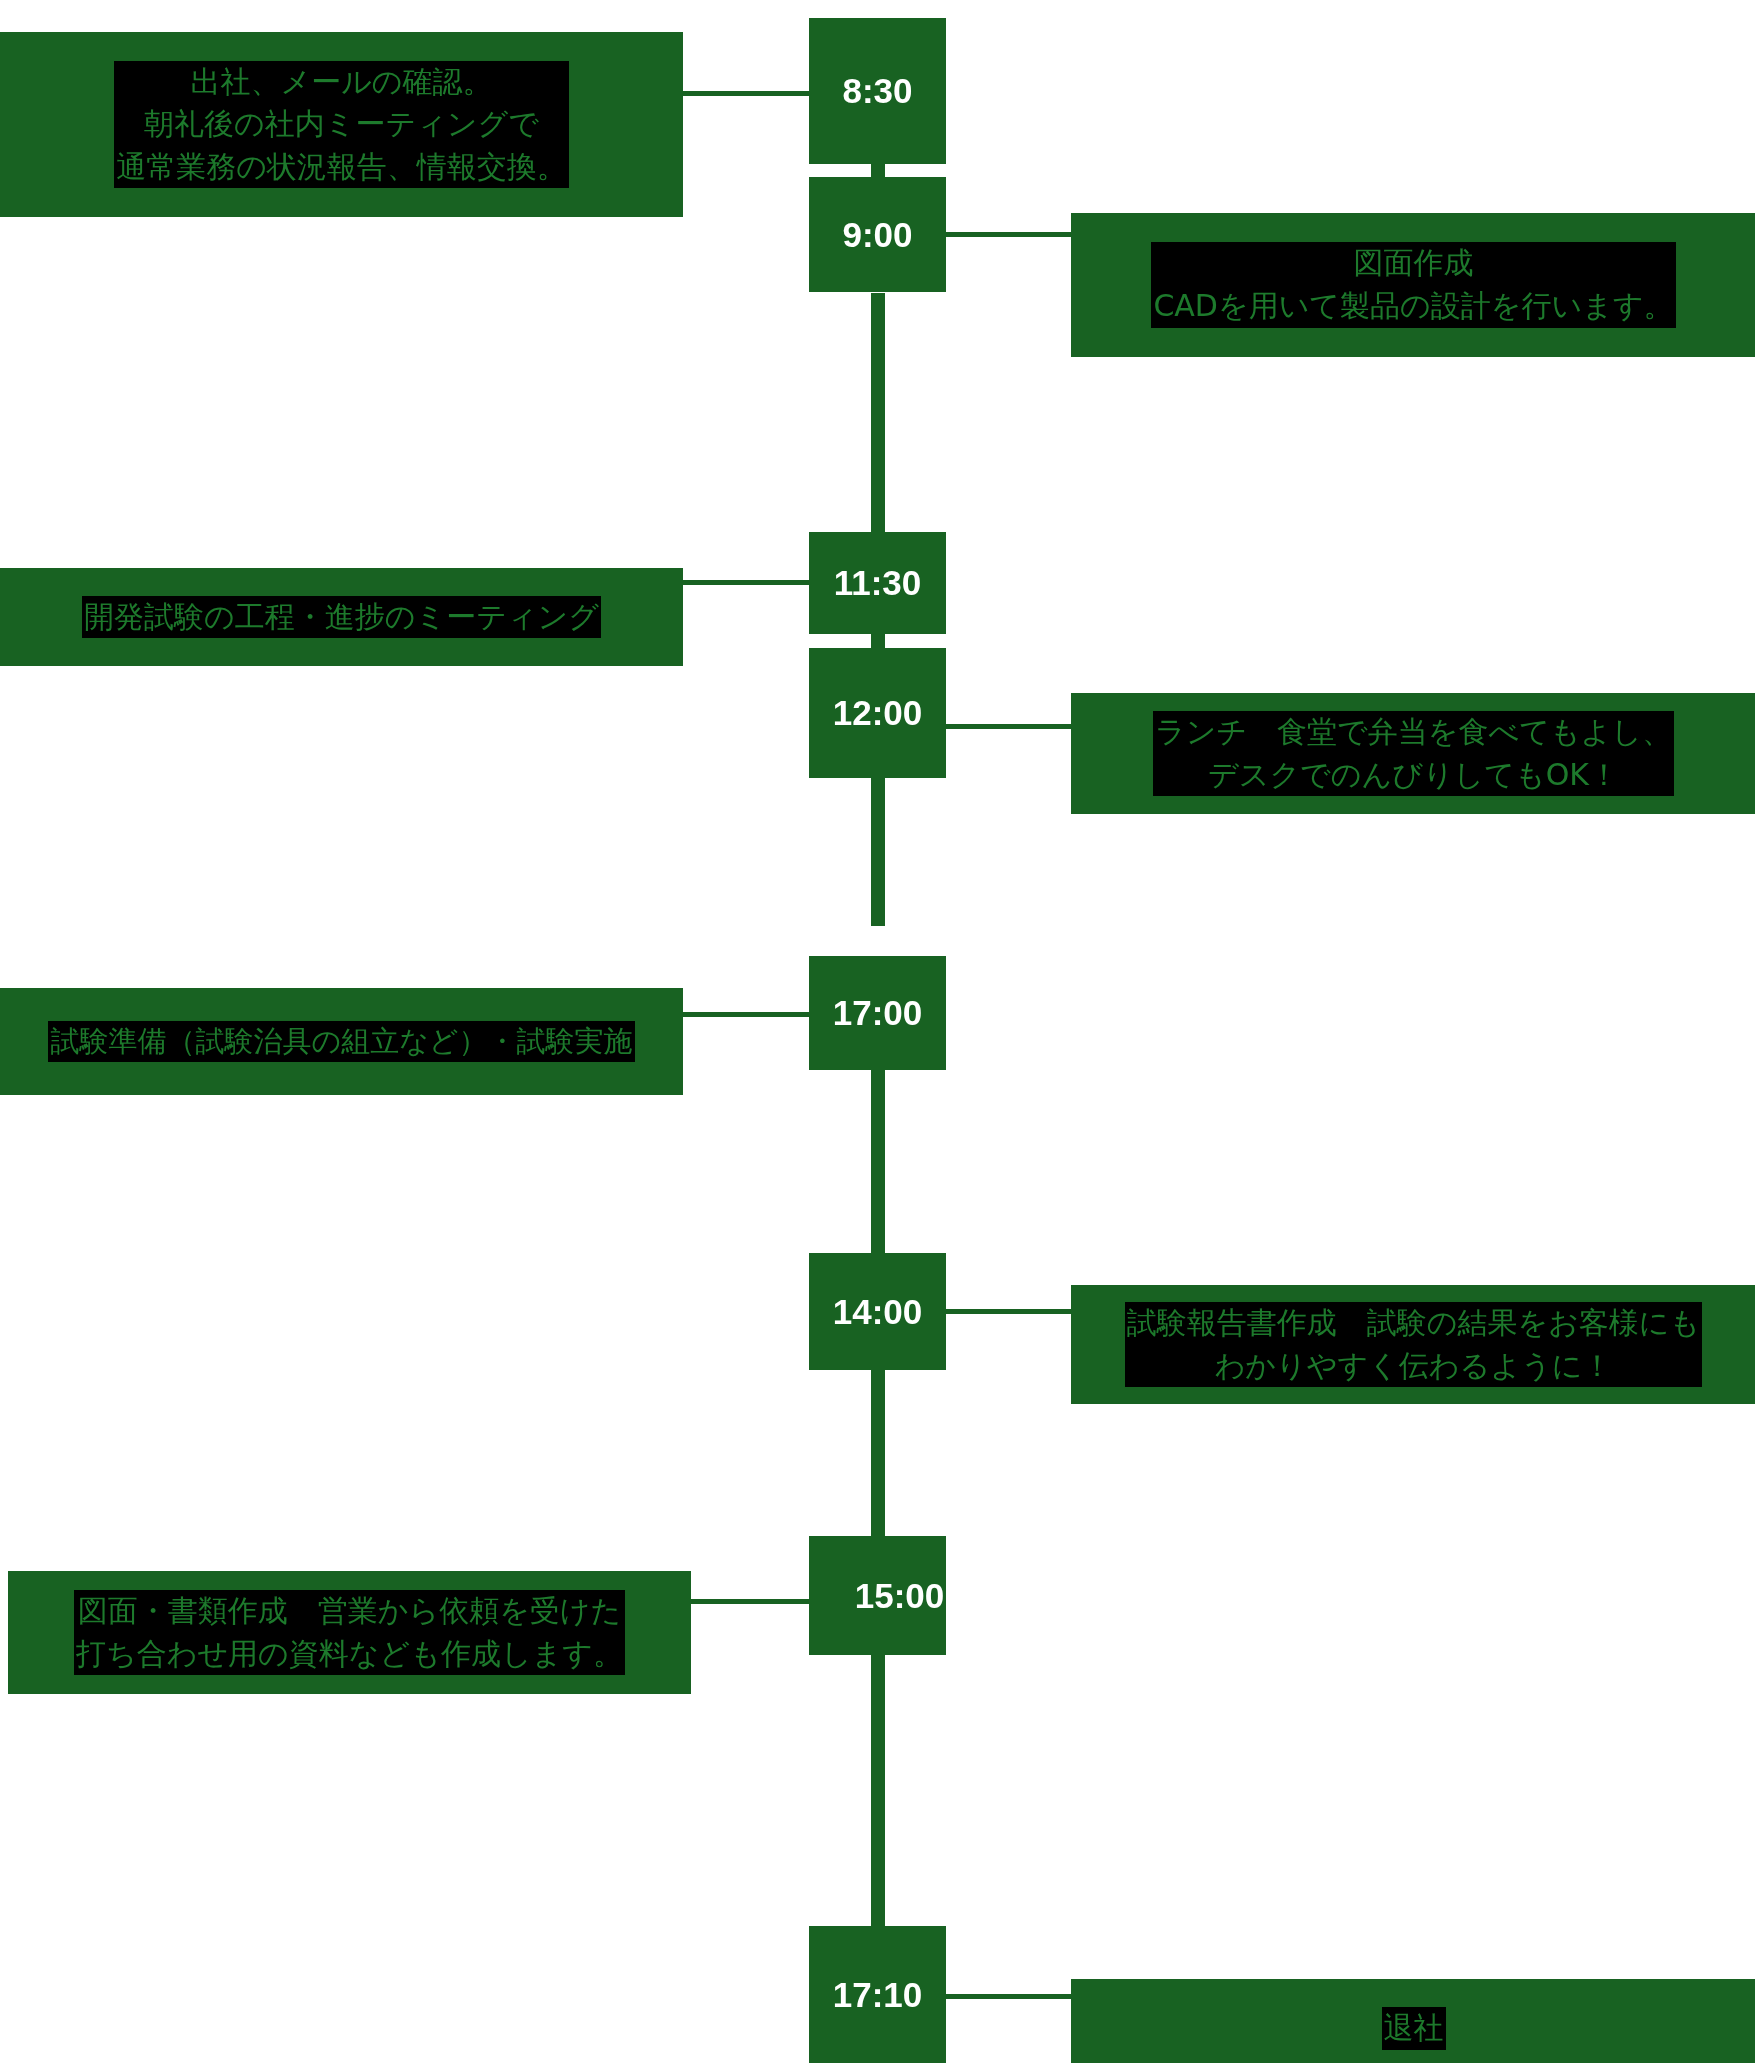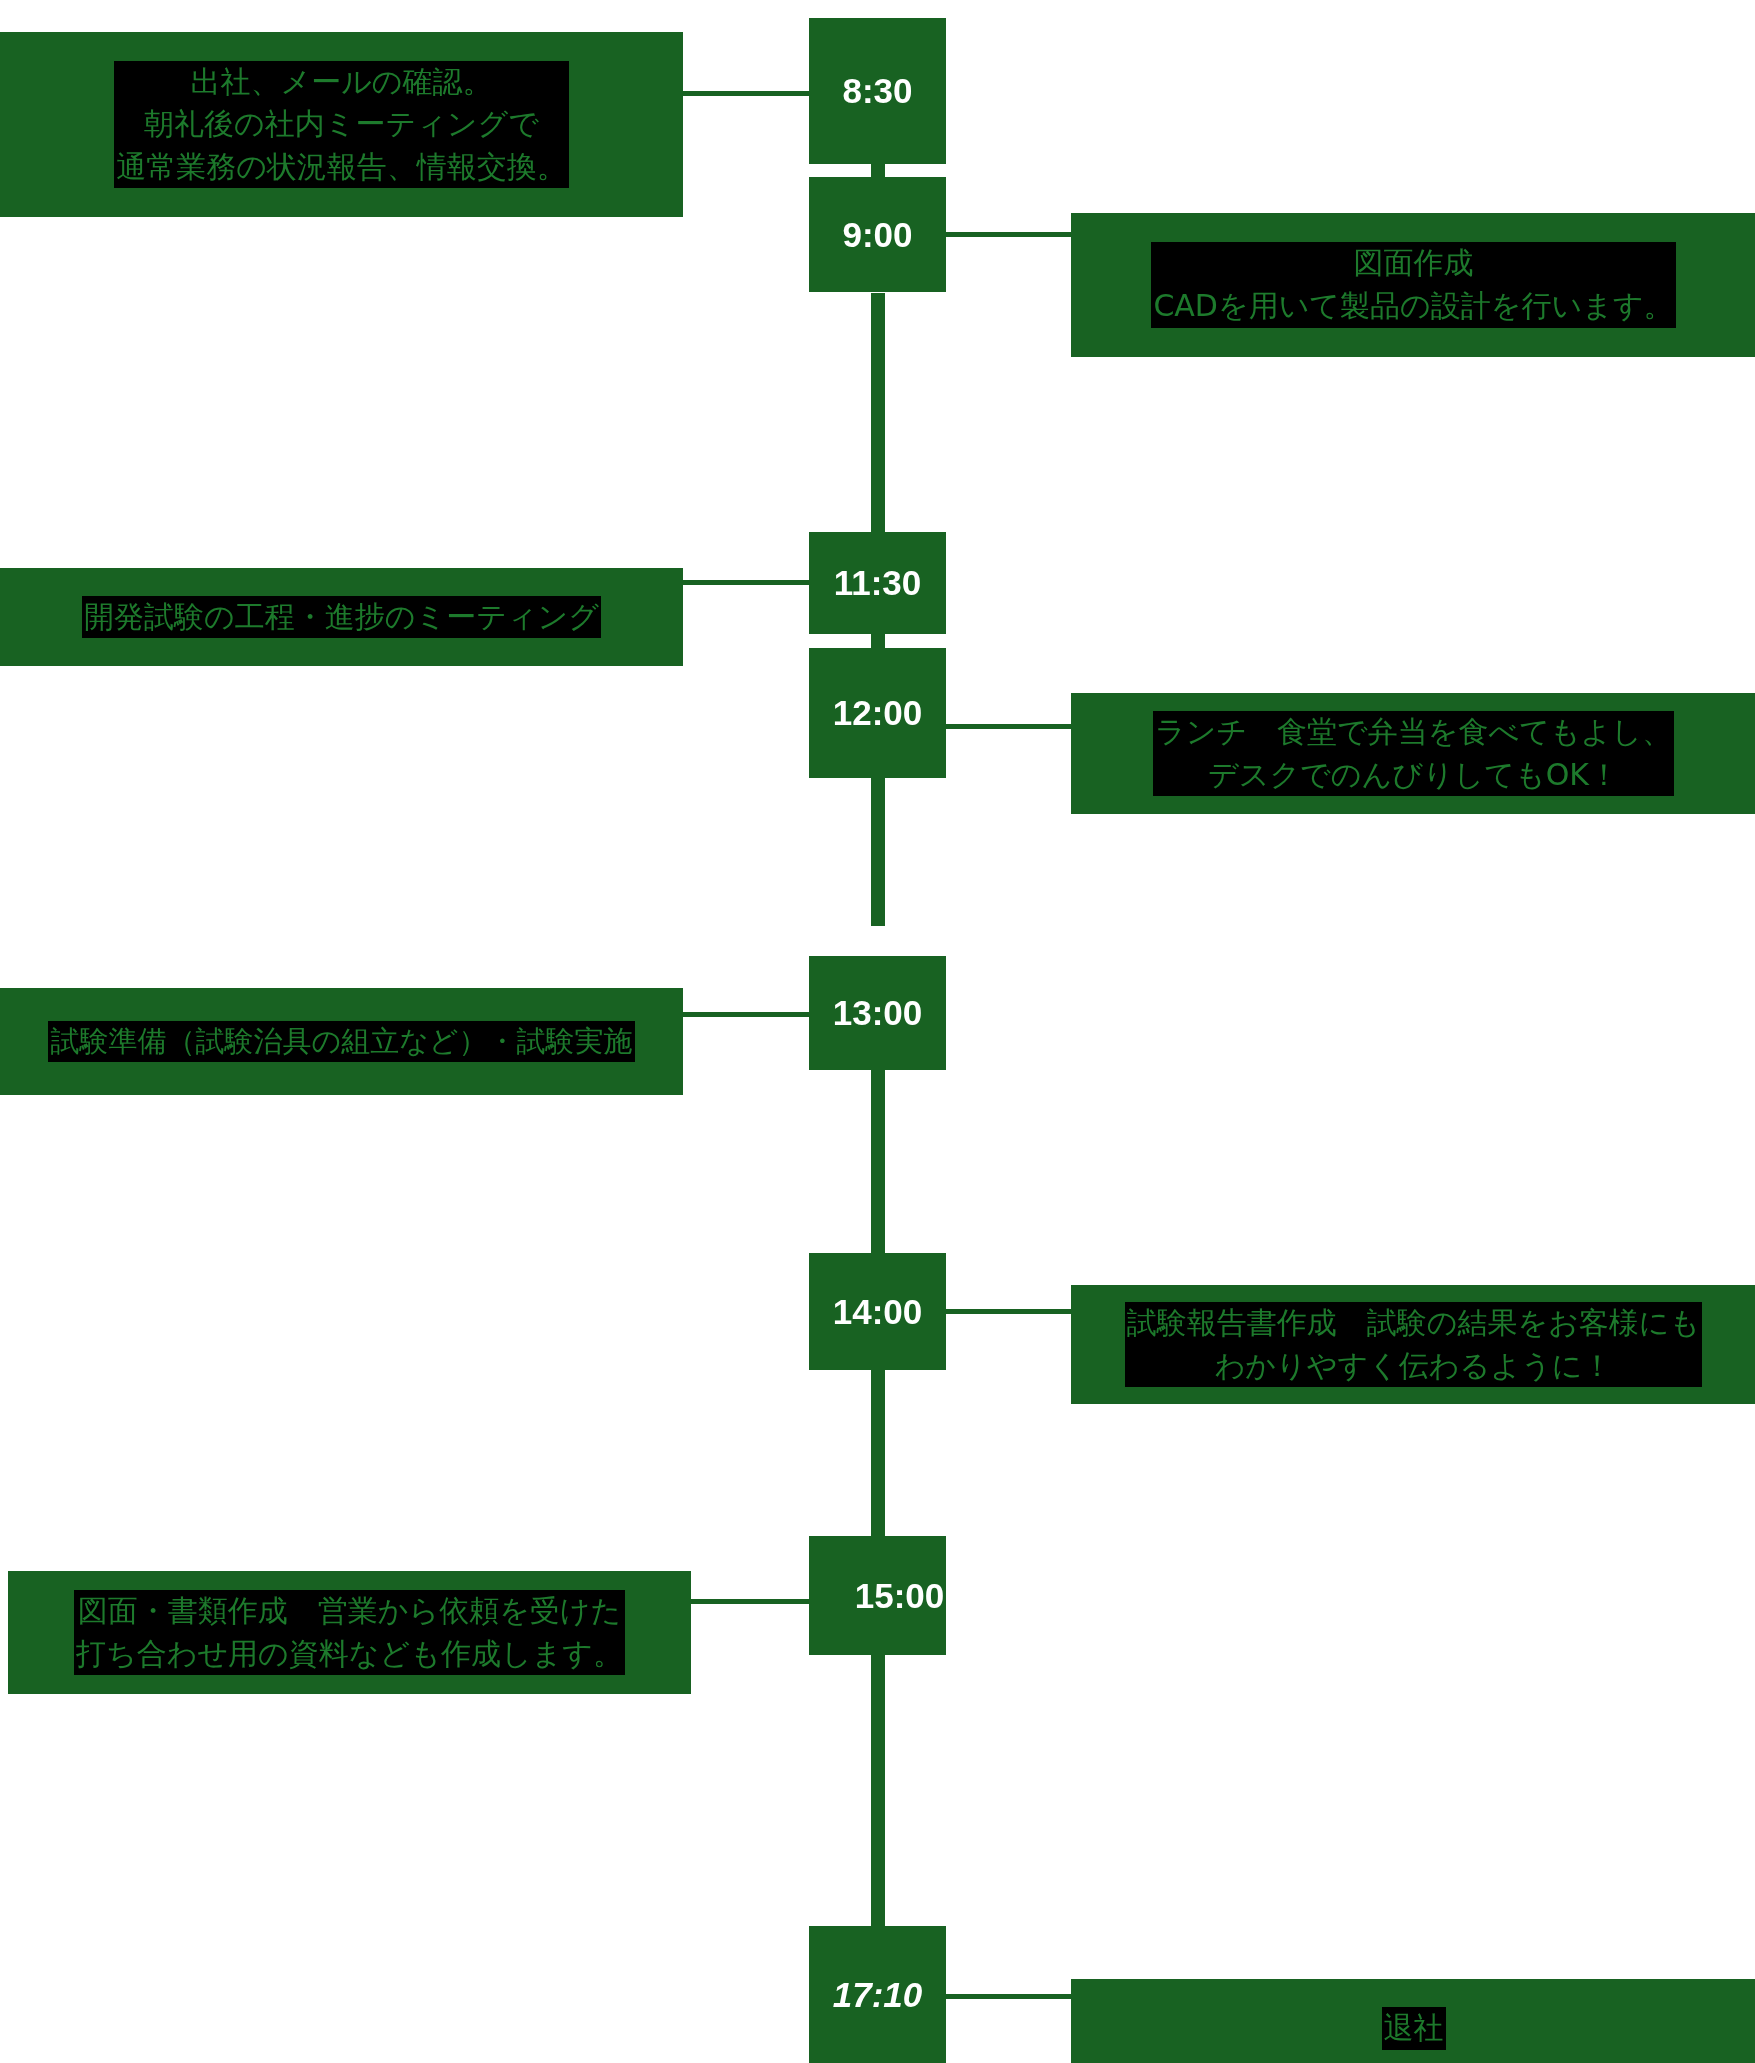--- a/index.html
+++ b/index.html
@@ -125,42 +125,42 @@
   <div class="panel" style="left:1071px;top:661px;width:685px;height:121px;">
     <div class="panel-text">ランチ　食堂で弁当を食べてもよし、
 デスクでのんびりしてもOK！</div>
   </div>
 
   <div class="panel" style="left:0px;top:956px;width:683px;height:107px;">
     <div class="panel-text small-pad">試験準備（試験治具の組立など）・試験実施</div>
   </div>
   <div class="spoke" style="left:683px;top:1012px;width:127px;"></div>
   <div class="time-box" style="top:956px;height:114px;">
-    <span class="time-label">13:00</span>
+    <span class="time-label">17:00</span>
   </div>
 
   <div class="time-box" style="top:1253px;height:117px;">
     <span class="time-label">14:00</span>
   </div>
   <div class="spoke" style="left:946px;top:1309px;width:125px;"></div>
   <div class="panel" style="left:1071px;top:1253px;width:685px;height:119px;">
     <div class="panel-text">試験報告書作成　試験の結果をお客様にも
 わかりやすく伝わるように！</div>
   </div>
 
   <div class="panel" style="left:8px;top:1539px;width:683px;height:123px;">
     <div class="panel-text">図面・書類作成　営業から依頼を受けた
 打ち合わせ用の資料なども作成します。</div>
   </div>
   <div class="spoke" style="left:683px;top:1599px;width:127px;"></div>
   <div class="time-box" style="top:1536px;height:119px;padding-left:44px;">
     <span class="time-label">15:00</span>
   </div>
 
-  <div class="time-box" style="top:1926px;height:138px;font-style:italic;">
+  <div class="time-box" style="top:1926px;height:138px;">
     <span class="time-label">17:10</span>
   </div>
   <div class="spoke" style="left:946px;top:1994px;width:125px;"></div>
   <div class="panel" style="left:1071px;top:1947px;width:685px;height:99px;">
     <div class="panel-text">退社</div>
   </div>
 
 </div>
 
 

